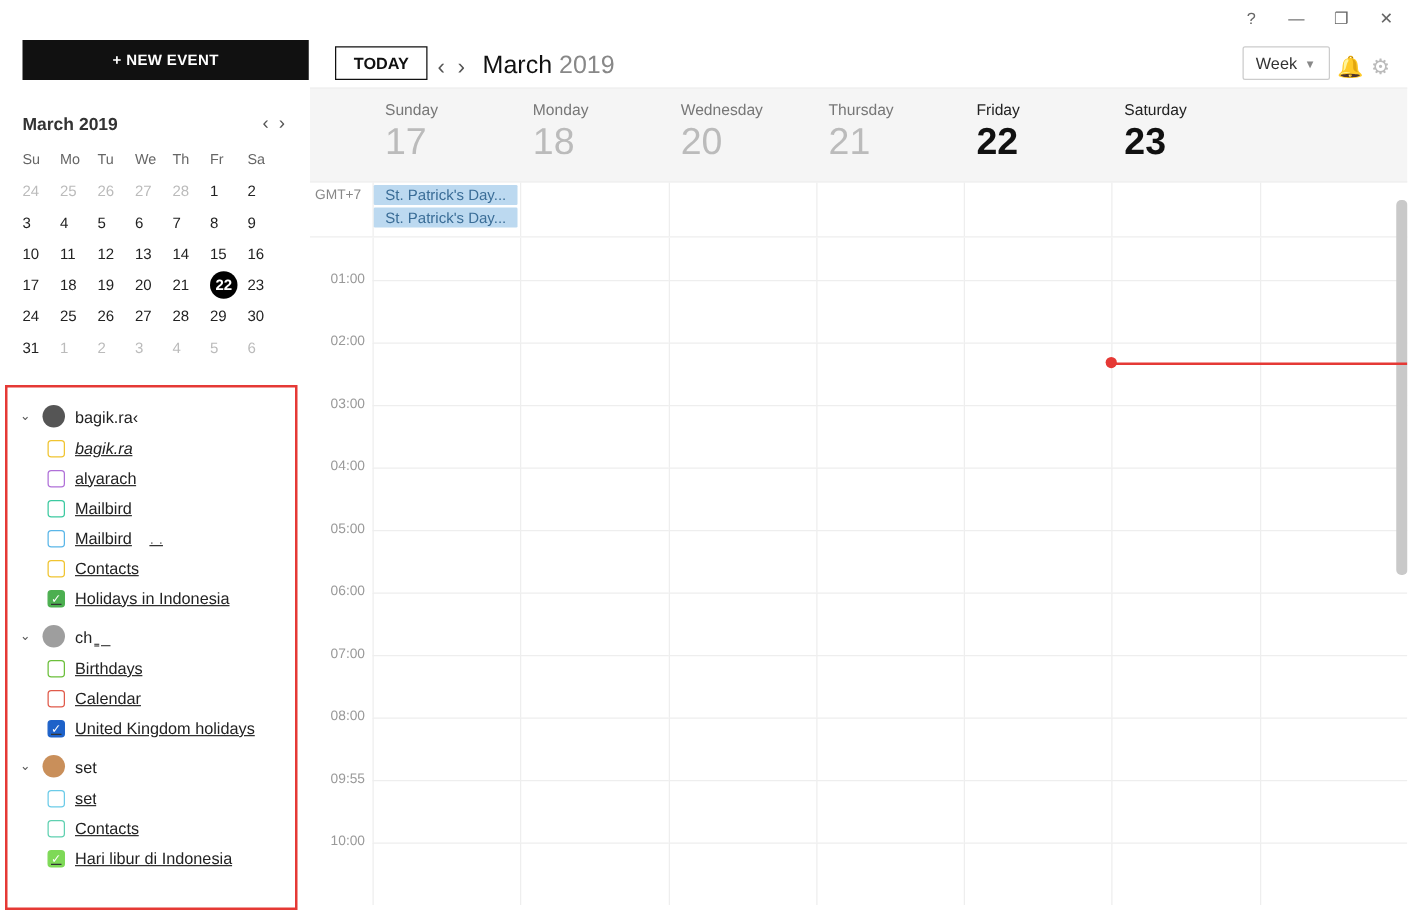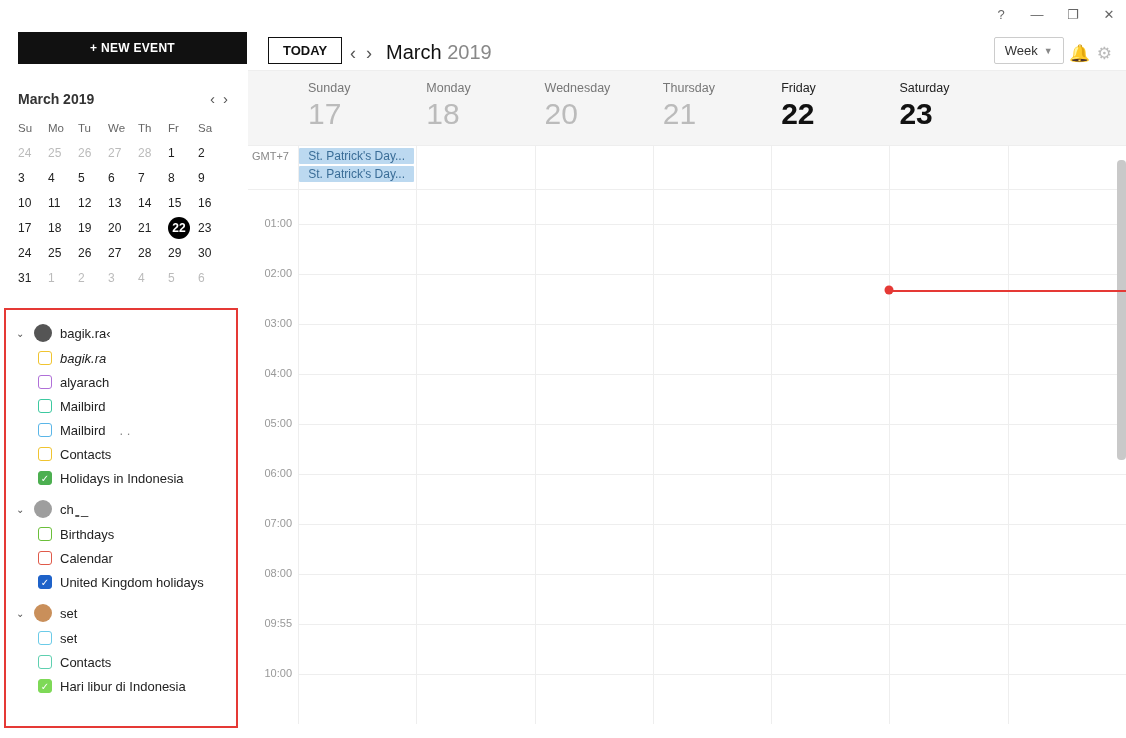--- a/index.html
+++ b/index.html
@@ -91,23 +91,24 @@
   .chev {
     width: 10px; font-size: 10px; color: #555;
   }
   .avatar {
     width: 18px; height: 18px; border-radius: 50%;
     display: inline-flex; align-items:center; justify-content:center;
     font-size: 10px; color:#fff;
   }
   .acct .name { font-size: 13px; color:#222; }
   .cal-item {
-    display:flex; align-items:center; gap:8px;
+    display:flex; align-items:flex-end; gap:8px;
     padding: 4.5px 0 4.5px 22px;
     cursor: pointer;
+    text-decoration: underline;
   }
   .chk {
     width: 14px; height: 14px; border: 1.5px solid; border-radius: 3px;
     display:inline-flex; align-items:center; justify-content:center;
     font-size: 10px; color:#fff; flex-shrink:0;
   }
   .cal-item .label { font-size: 13px; color:#222; white-space: nowrap; overflow: hidden; text-overflow: ellipsis; }
 
   
   .main { flex: 1; display: flex; flex-direction: column; border-left: 0; }

